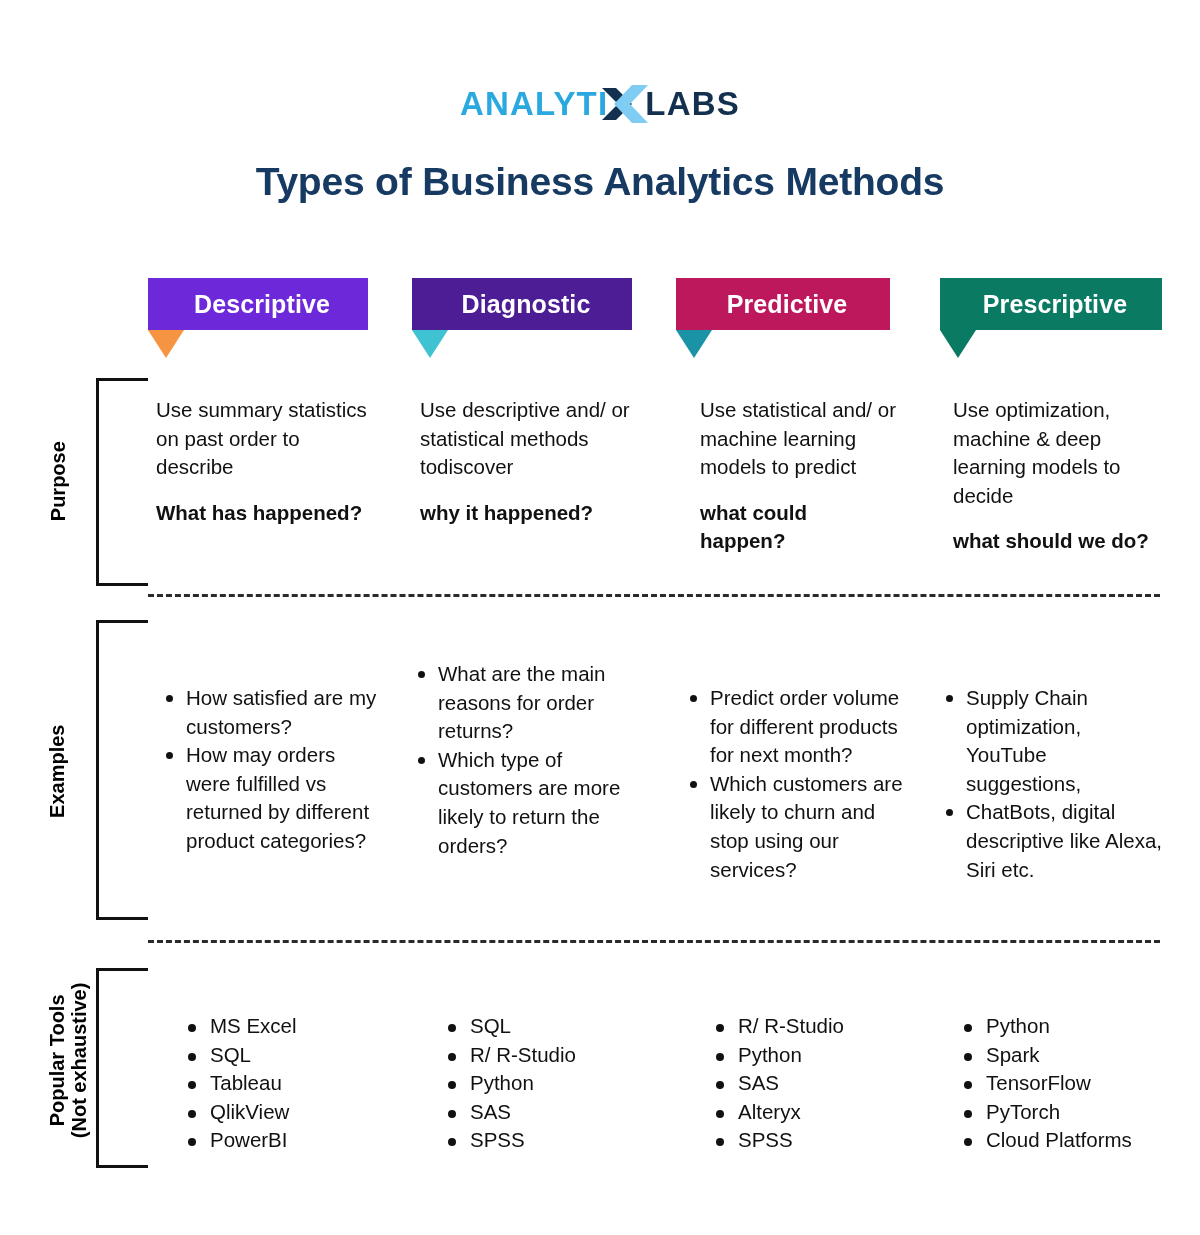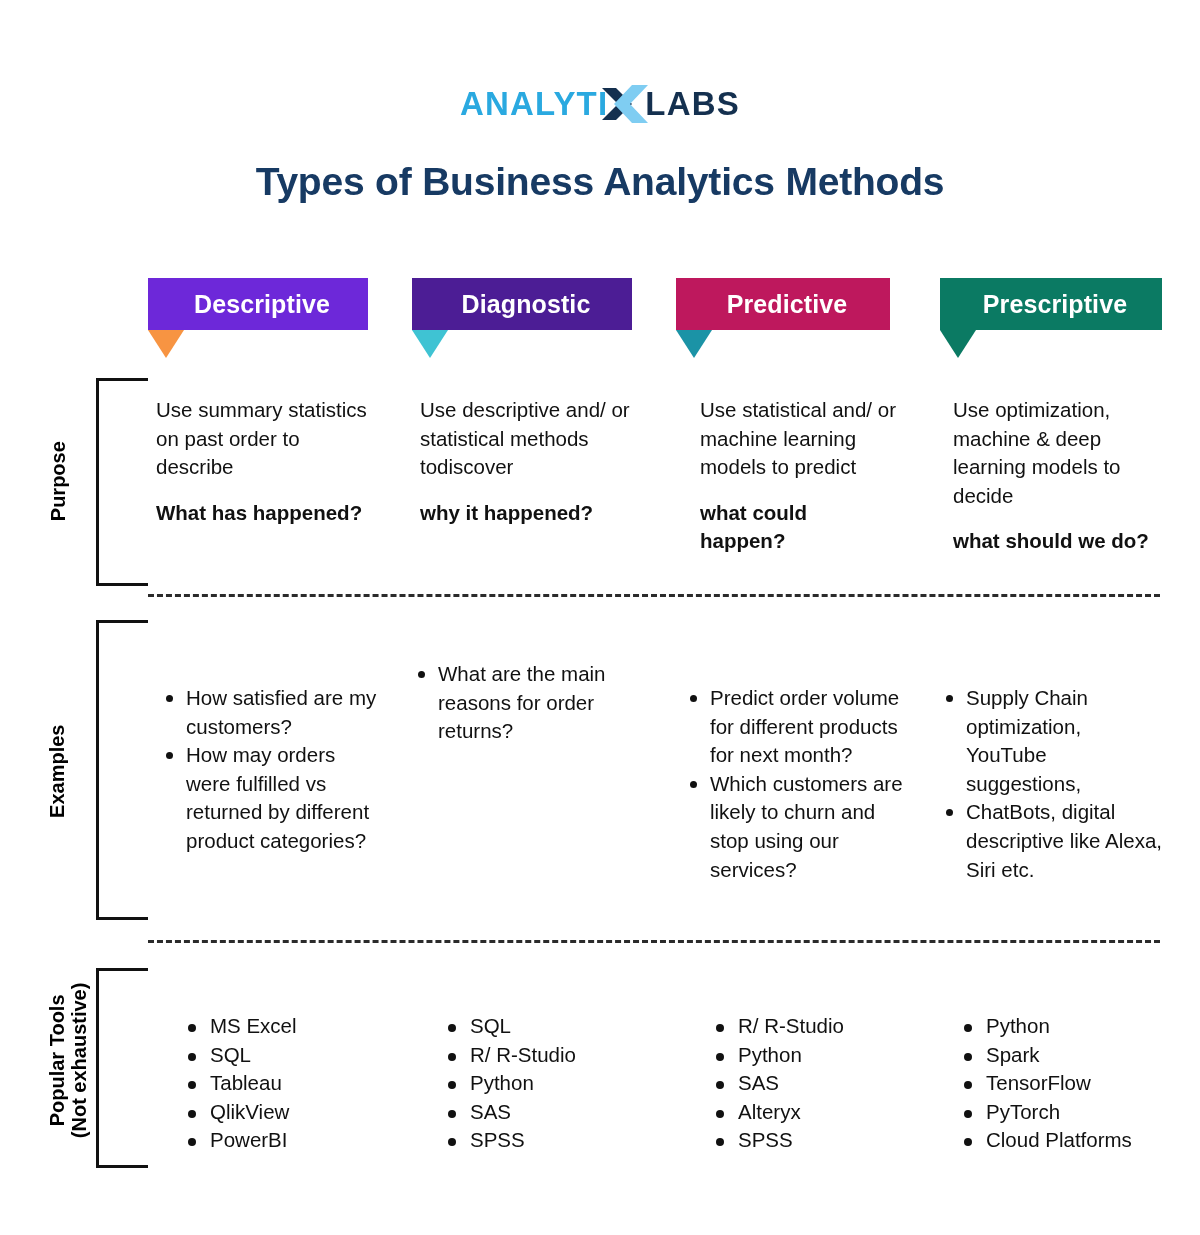--- a/index.html
+++ b/index.html
@@ -245,20 +245,21 @@
 
   <div class="bracket" style="left:96px; top:620px; height:300px;"></div>
   <div class="row-label" style="left:-13px; top:760px; width:140px;">Examples</div>
 
   <ul class="bullets cell" style="left:152px; top:672px; width:218px;">
     <li>How satisfied are my customers?</li>
     <li>How may orders were fulfilled vs returned by different product categories?</li>
   </ul>
   <ul class="bullets cell" style="left:404px; top:648px; width:230px;">
     <li>What are the main reasons for order returns?</li>
+    <li>Which type of customers are more likely to return the orders?</li>
   </ul>
   <ul class="bullets cell" style="left:676px; top:672px; width:218px;">
     <li>Predict order volume for different products for next month?</li>
     <li>Which customers are likely to churn and stop using our services?</li>
   </ul>
   <ul class="bullets cell" style="left:932px; top:672px; width:220px;">
     <li>Supply Chain optimization, YouTube suggestions,</li>
     <li>ChatBots, digital descriptive like Alexa, Siri etc.</li>
   </ul>
 

